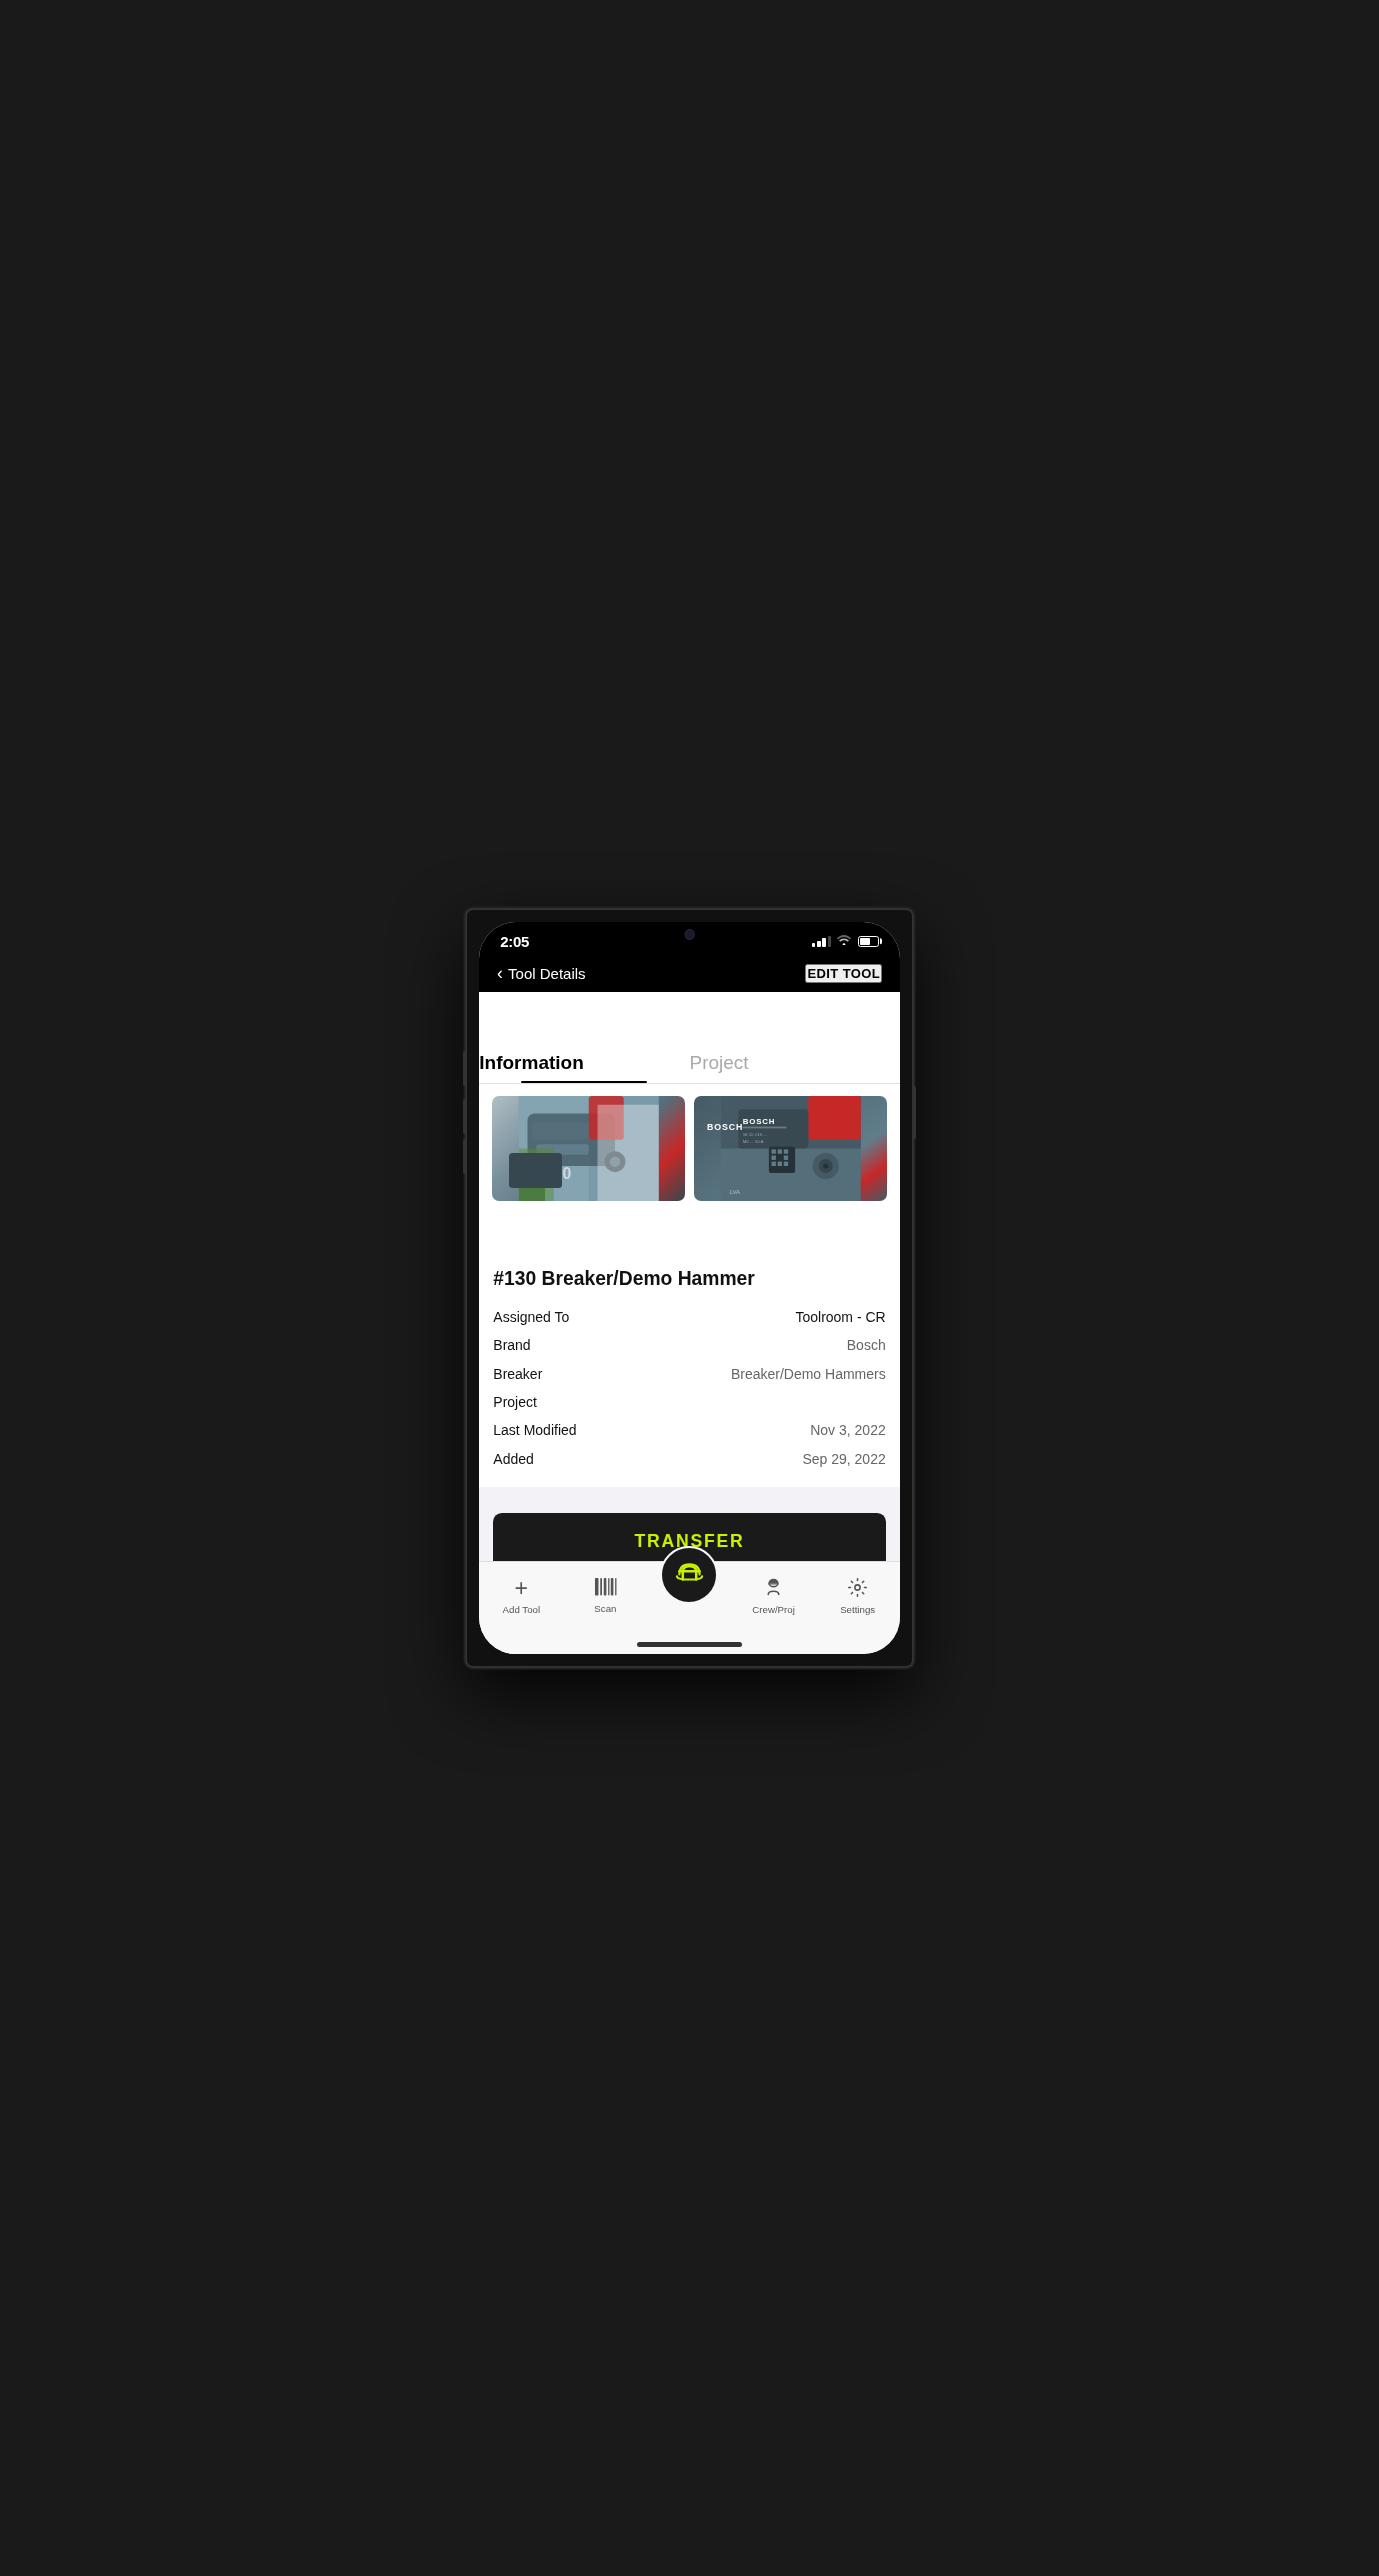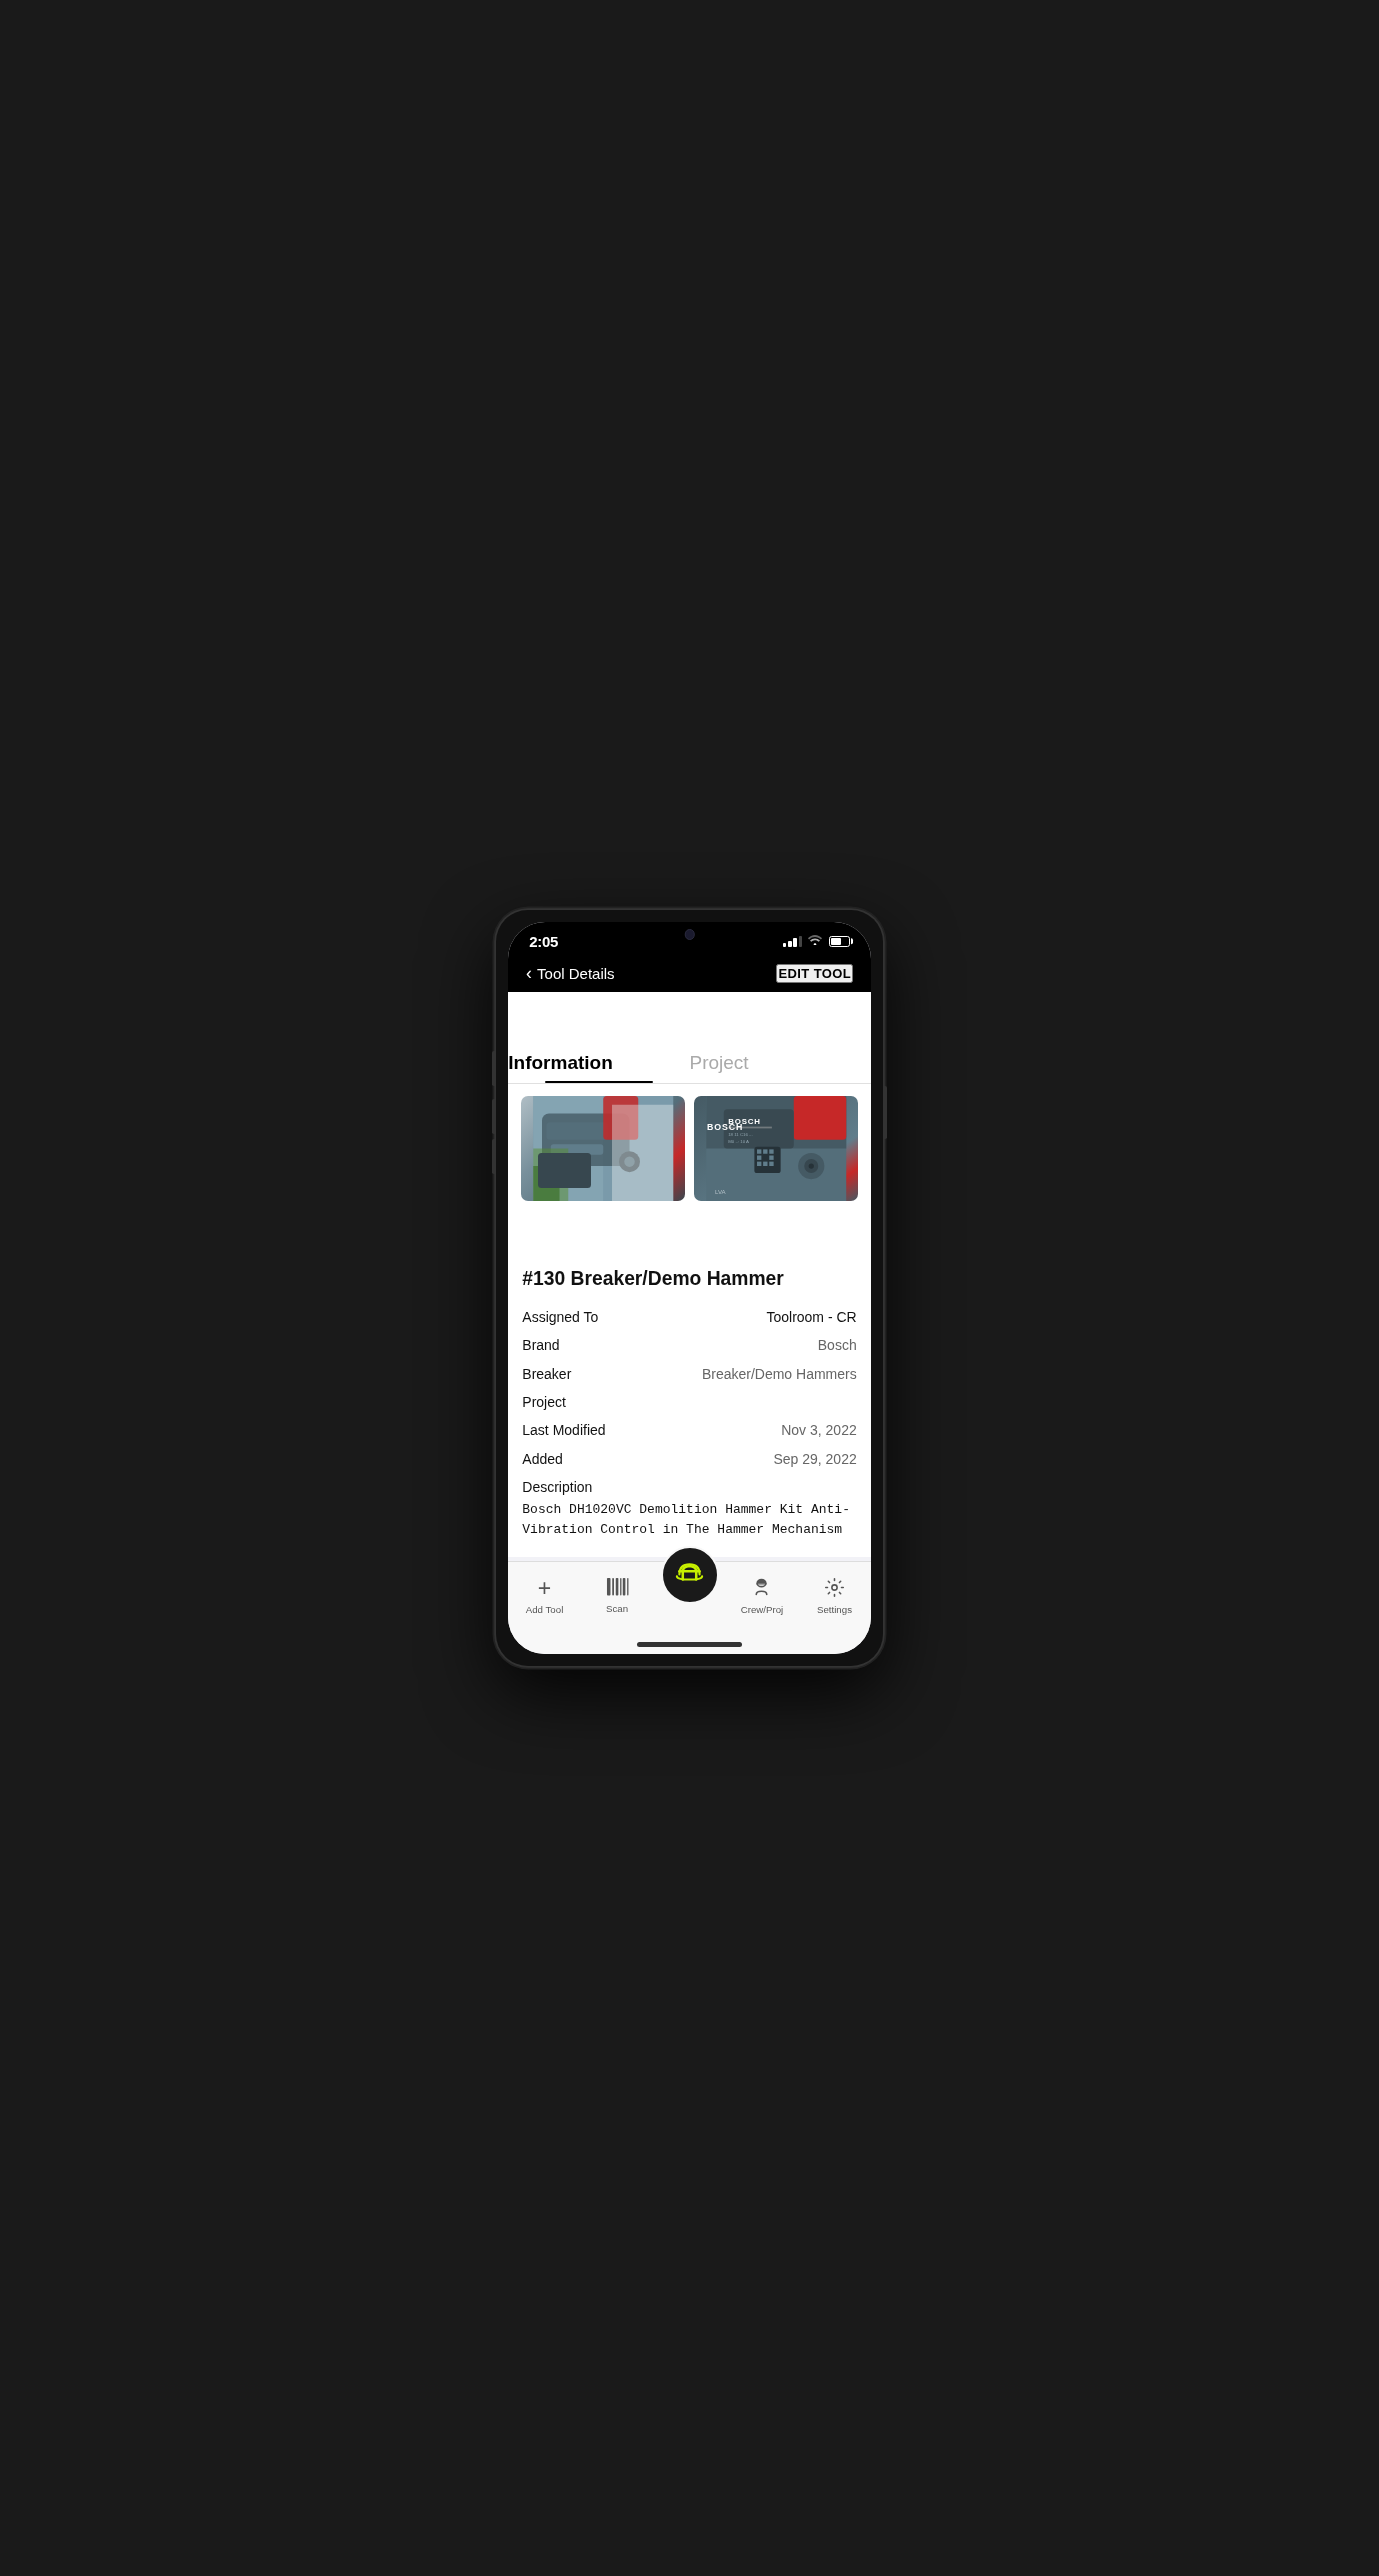--- a/index.html
+++ b/index.html
@@ -8,24 +8,24 @@
     body {
       background: #1a1a1a;
       display: flex;
       justify-content: center;
       align-items: center;
       min-height: 100vh;
       font-family: -apple-system, BlinkMacSystemFont, 'Helvetica Neue', sans-serif;
     }
 
     .phone-outer {
-      width: 387px;
+      width: 445px;
       height: 756px;
       background: #111;
-      border-radius: 32px;
+      border-radius: 6px;
       padding: 12.3px;
       box-shadow:
         0 0 0 1.8px #333,
         0 0 0 3.5px #222,
         0 26px 70px rgba(0,0,0,0.9);
       position: relative;
     }
 
     
     .phone-outer::before {
@@ -576,24 +576,20 @@
         <div class="detail-row">
           <span class="detail-label">Last Modified</span>
           <span class="detail-value">Nov 3, 2022</span>
         </div>
 
         <div class="detail-row">
           <span class="detail-label">Added</span>
           <span class="detail-value">Sep 29, 2022</span>
         </div>
 
-        <div class="description-section">
-          <div class="description-label">Description</div>
-          <div class="description-text">Bosch DH1020VC Demolition Hammer Kit Anti-Vibration Control in The Hammer Mechanism</div>
-        </div>
       </div>
 
       <div class="spacer"></div>
 
       <div class="transfer-section">
         <button class="transfer-button">TRANSFER</button>
       </div>
 
     </div>
 

